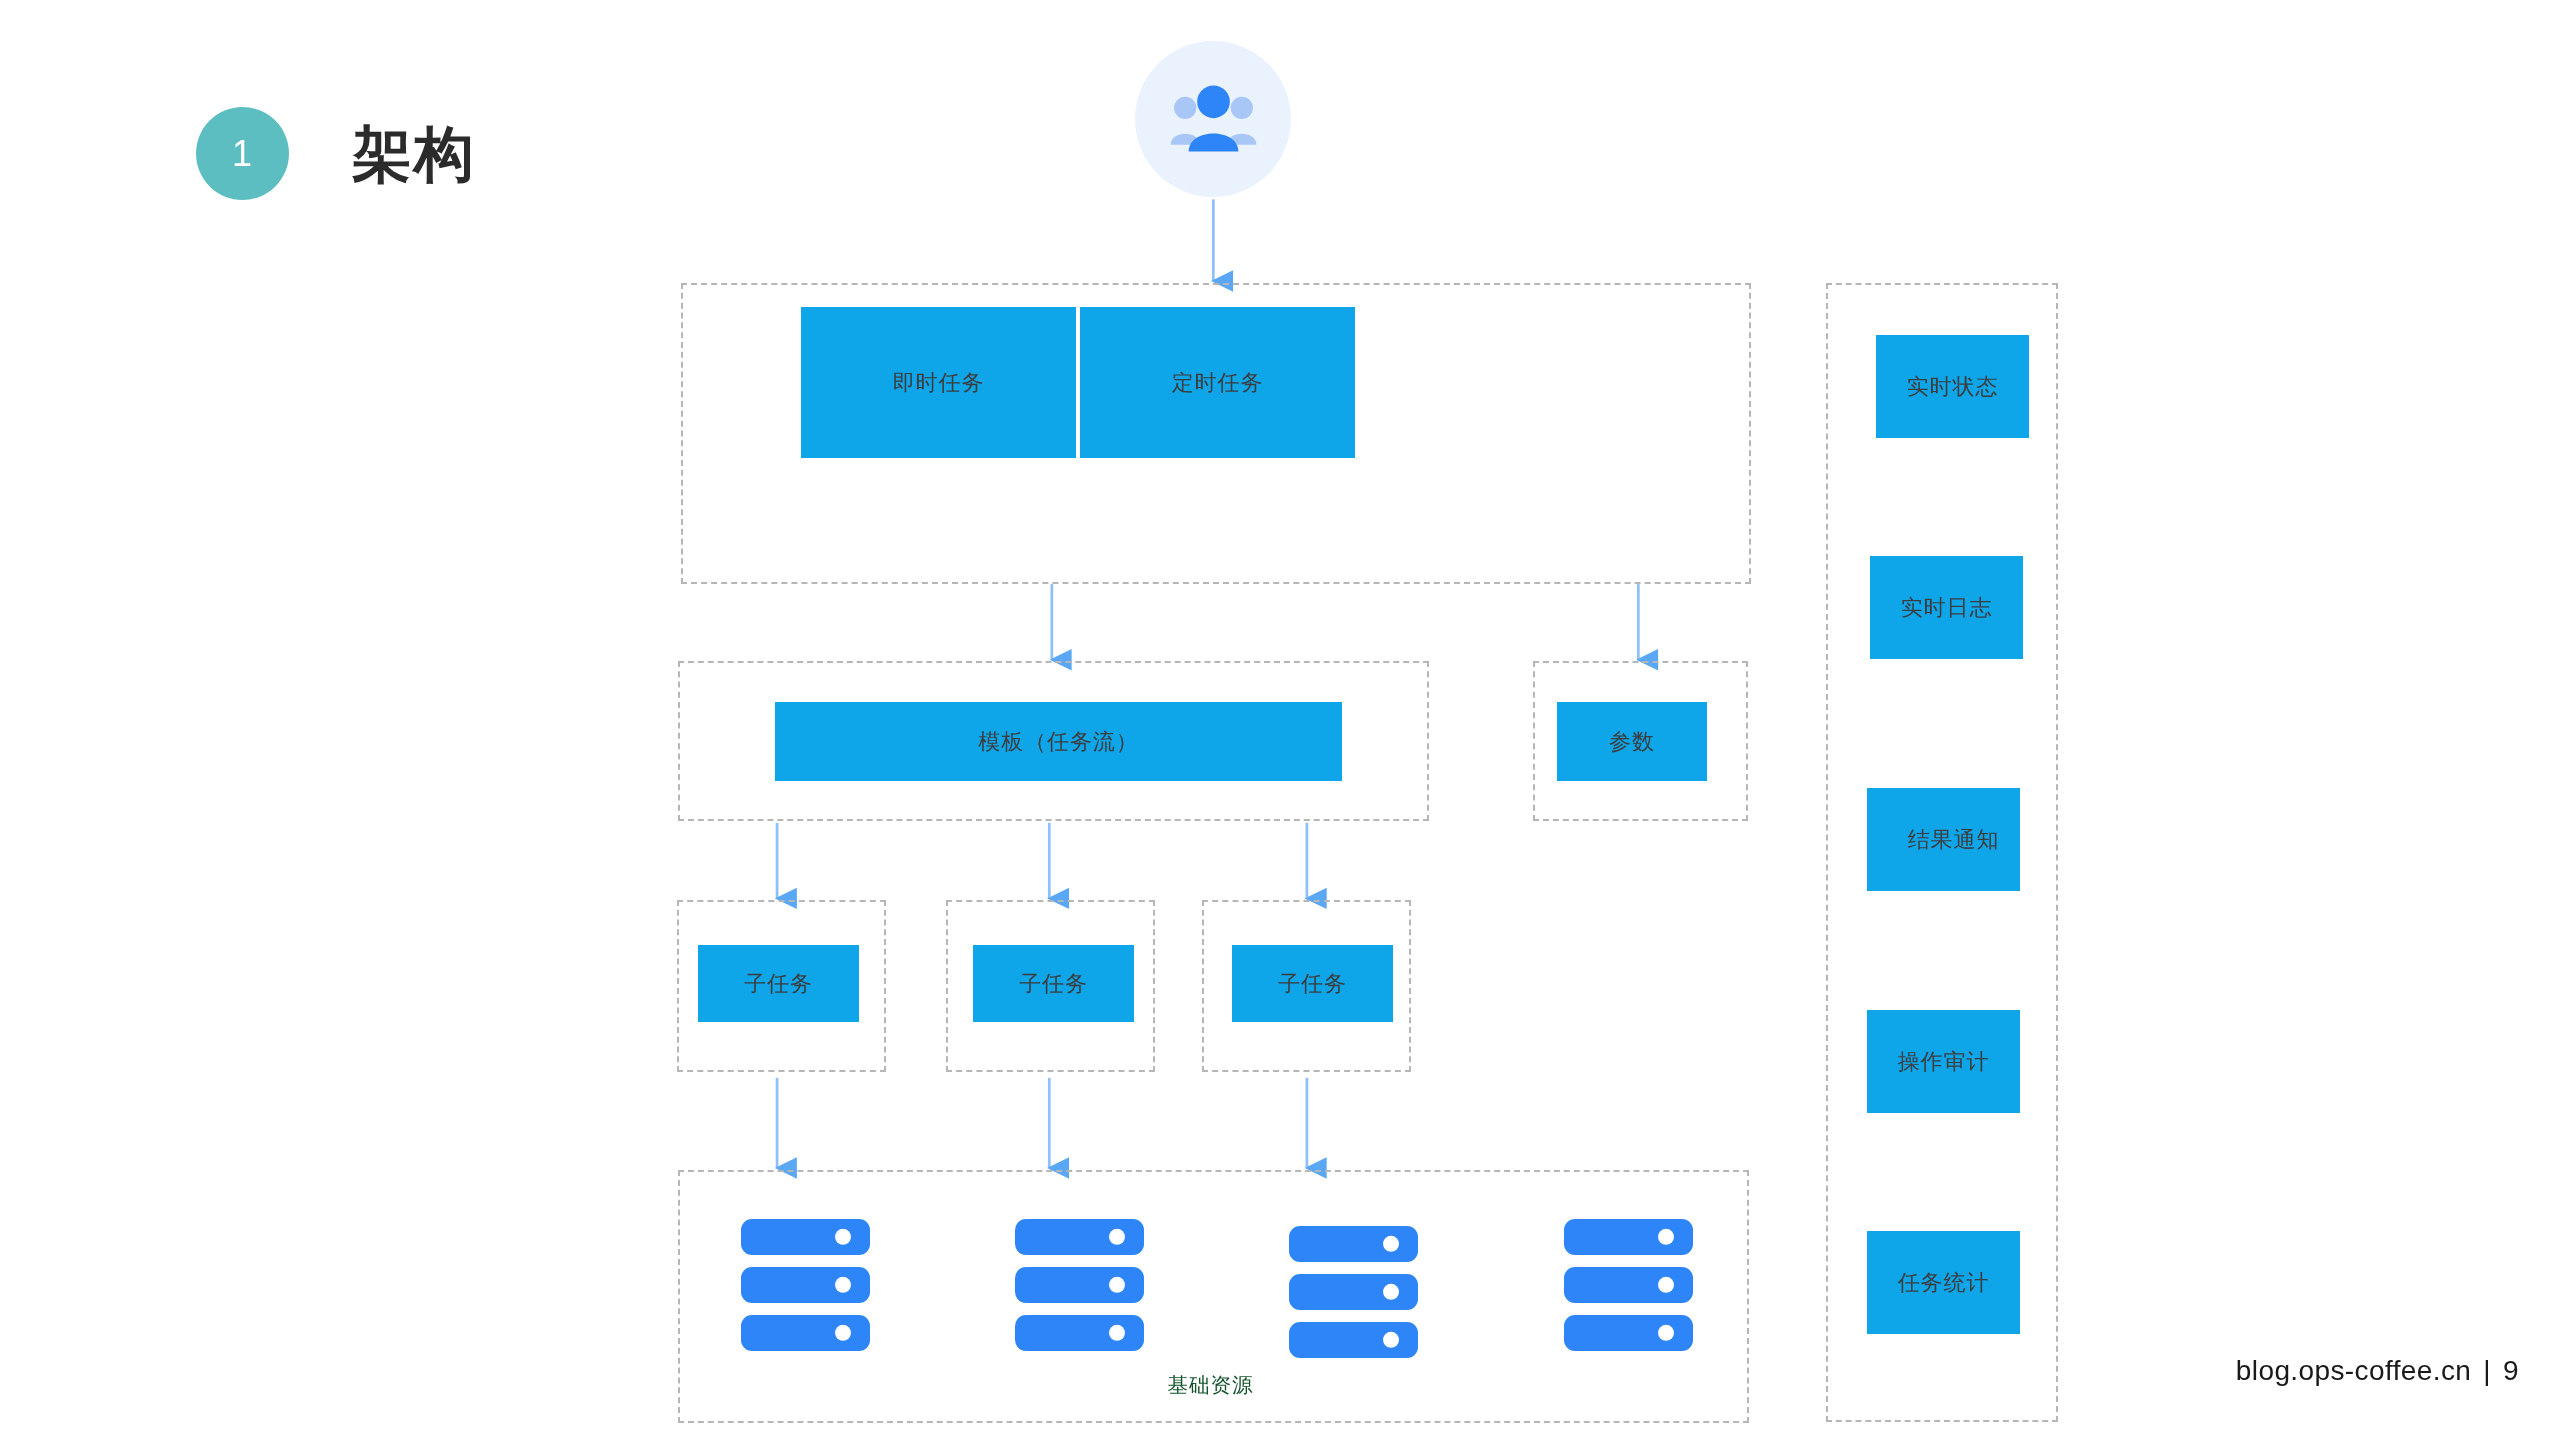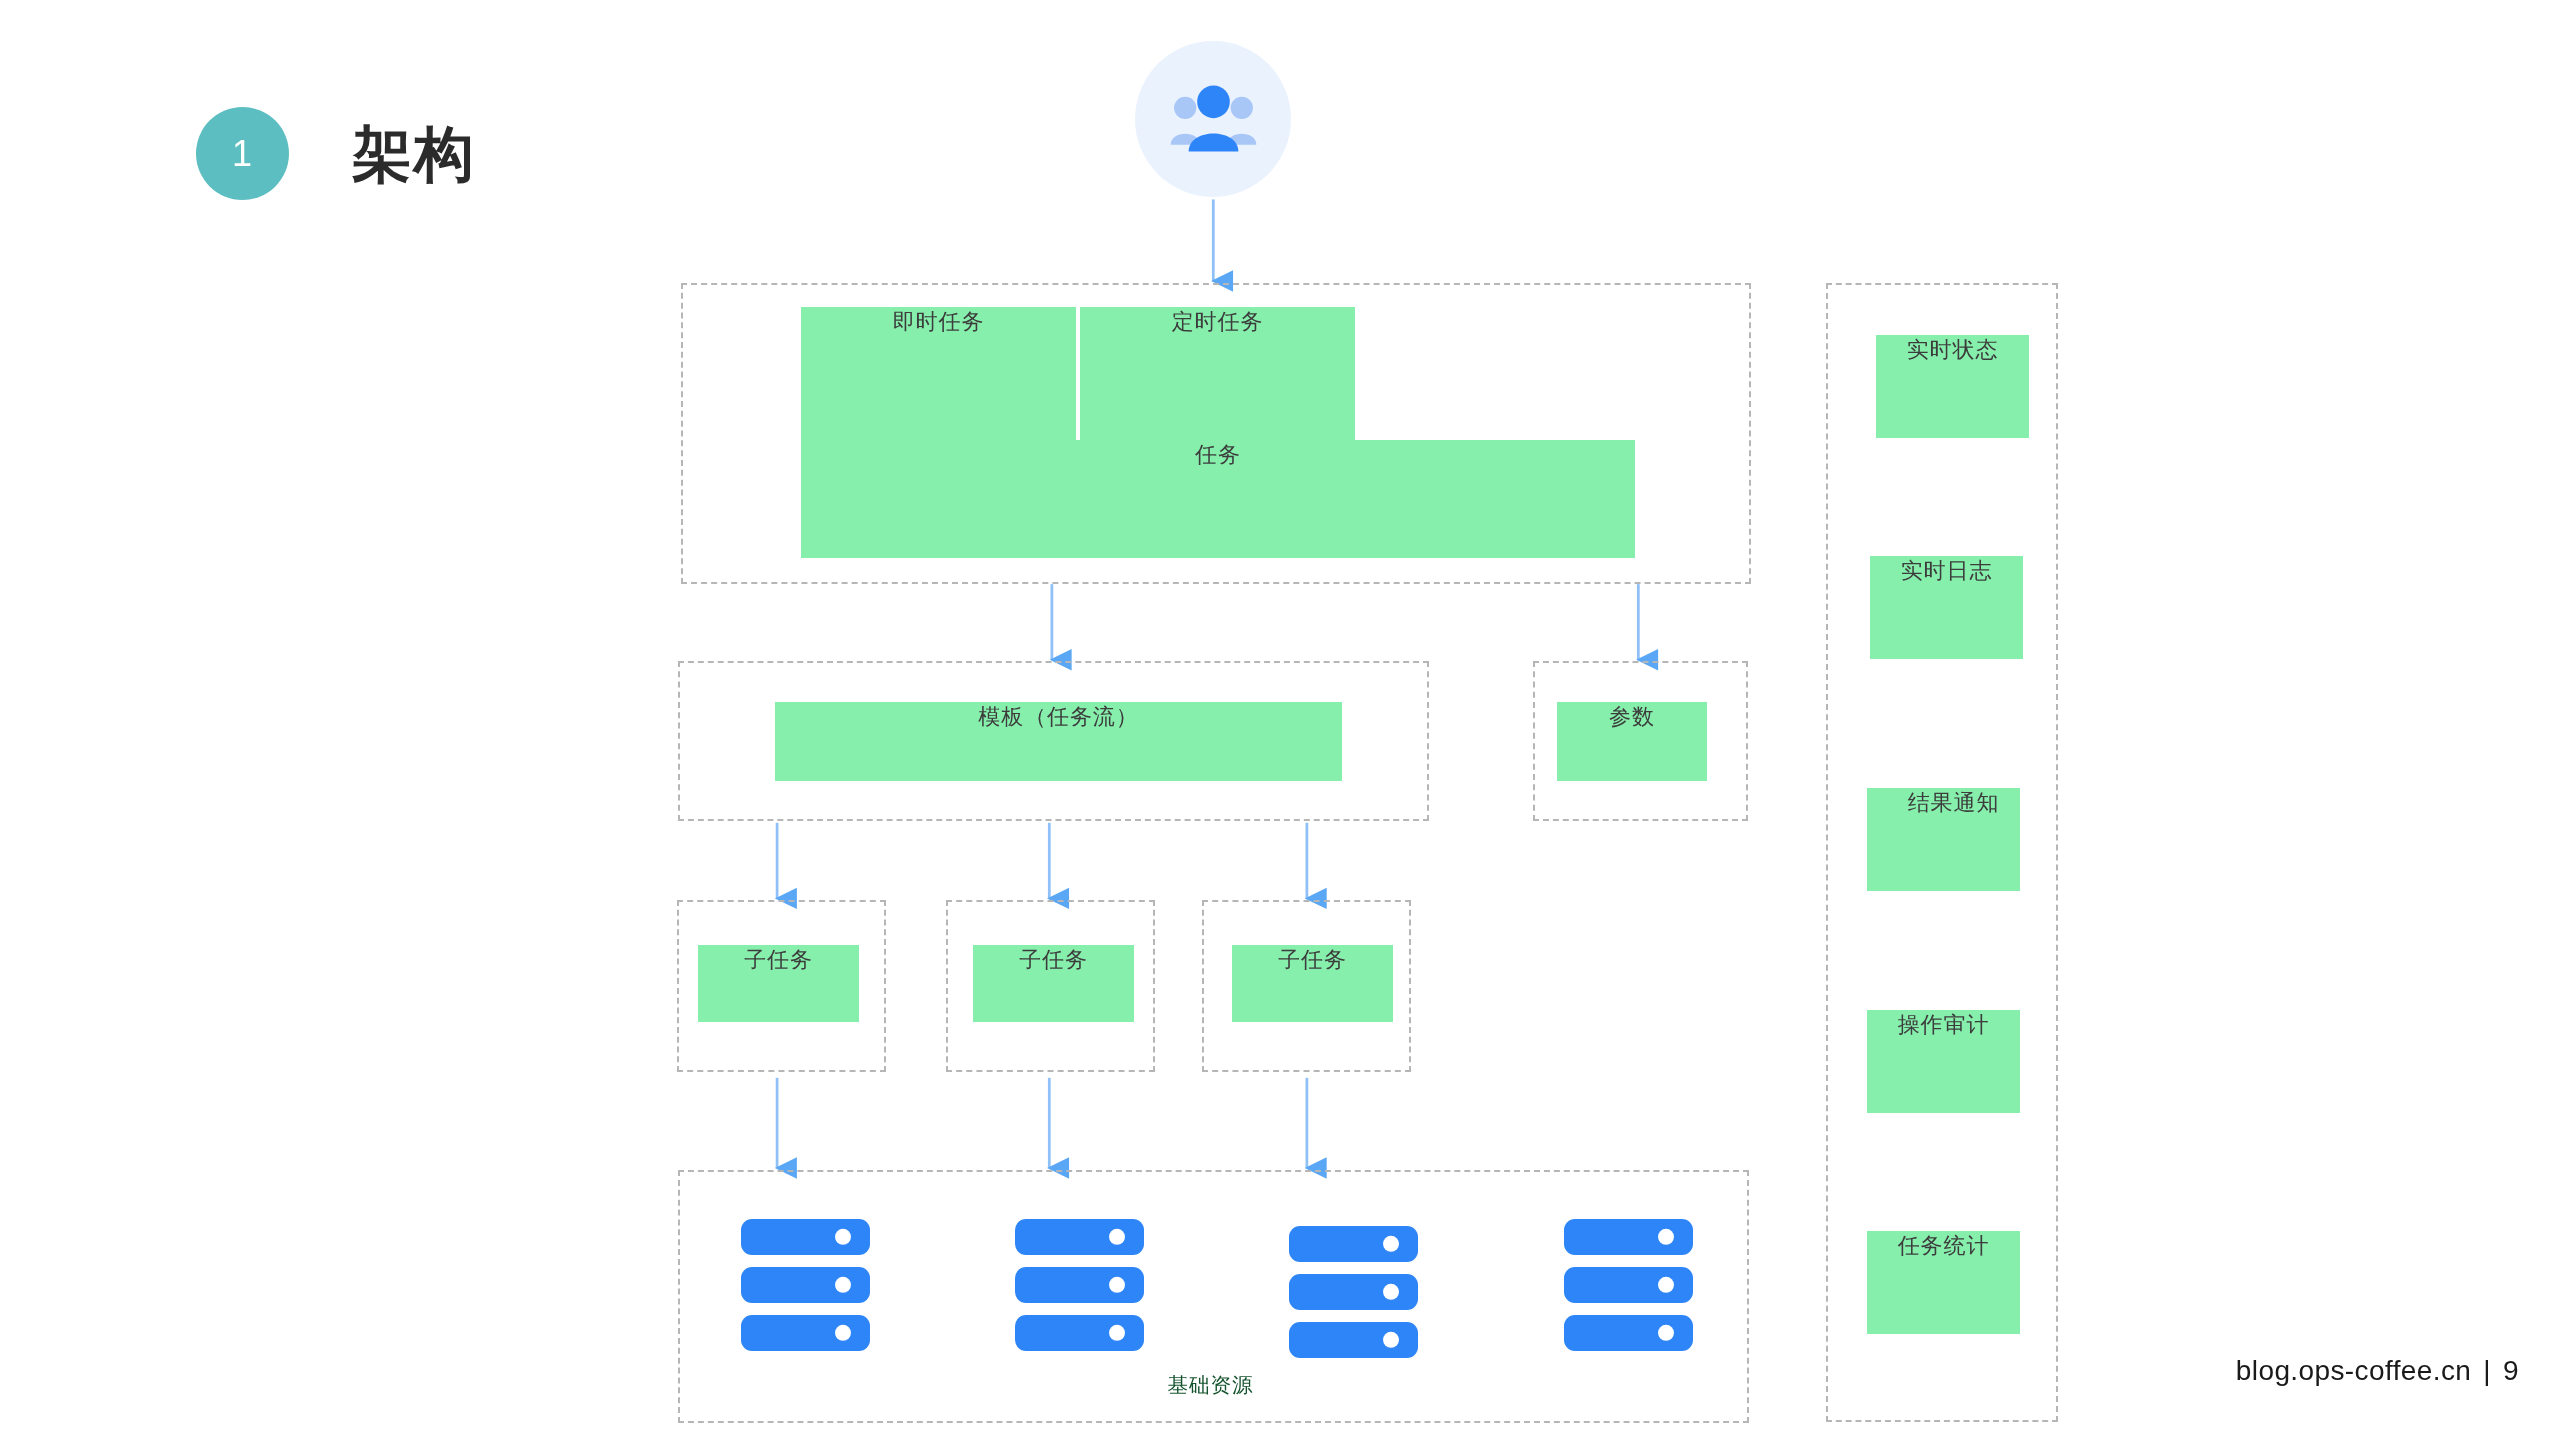--- a/index.html
+++ b/index.html
@@ -66,24 +66,24 @@
   .group {
     position: absolute;
     border: 2.6px dashed #b6b6b6;
     box-sizing: border-box;
     background: transparent;
   }
 
   
   .block {
     position: absolute;
-    background: #86efac;
+    background: #0ea5e9;
     box-sizing: border-box;
     display: flex;
-    align-items: flex-start;
+    align-items: center;
     justify-content: center;
     color: #3c3c3c;
     font-size: 22px;
     letter-spacing: 0.9px;
     text-align: center;
   }
 
   
   #connectors {
     position: absolute;
@@ -187,23 +187,20 @@
   </svg>
 
   <div class="group" style="left:681px; top:283px; width:1070px; height:301px;"></div>
 
   <div class="block" style="left:801px; top:307px; width:275px; height:151px;">
     <span>即时任务</span>
   </div>
   <div class="block" style="left:1080px; top:307px; width:275px; height:151px;">
     <span>定时任务</span>
   </div>
-  <div class="block" style="left:801px; top:440px; width:834px; height:118px;">
-    <span>任务</span>
-  </div>
 
   <div class="group" style="left:678px; top:661px; width:751px; height:160px;"></div>
   <div class="block" style="left:775px; top:702px; width:567px; height:79px;">
     <span>模板（任务流）</span>
   </div>
 
   <div class="group" style="left:1533px; top:661px; width:215px; height:160px;"></div>
   <div class="block" style="left:1557px; top:702px; width:150px; height:79px;">
     <span>参数</span>
   </div>

